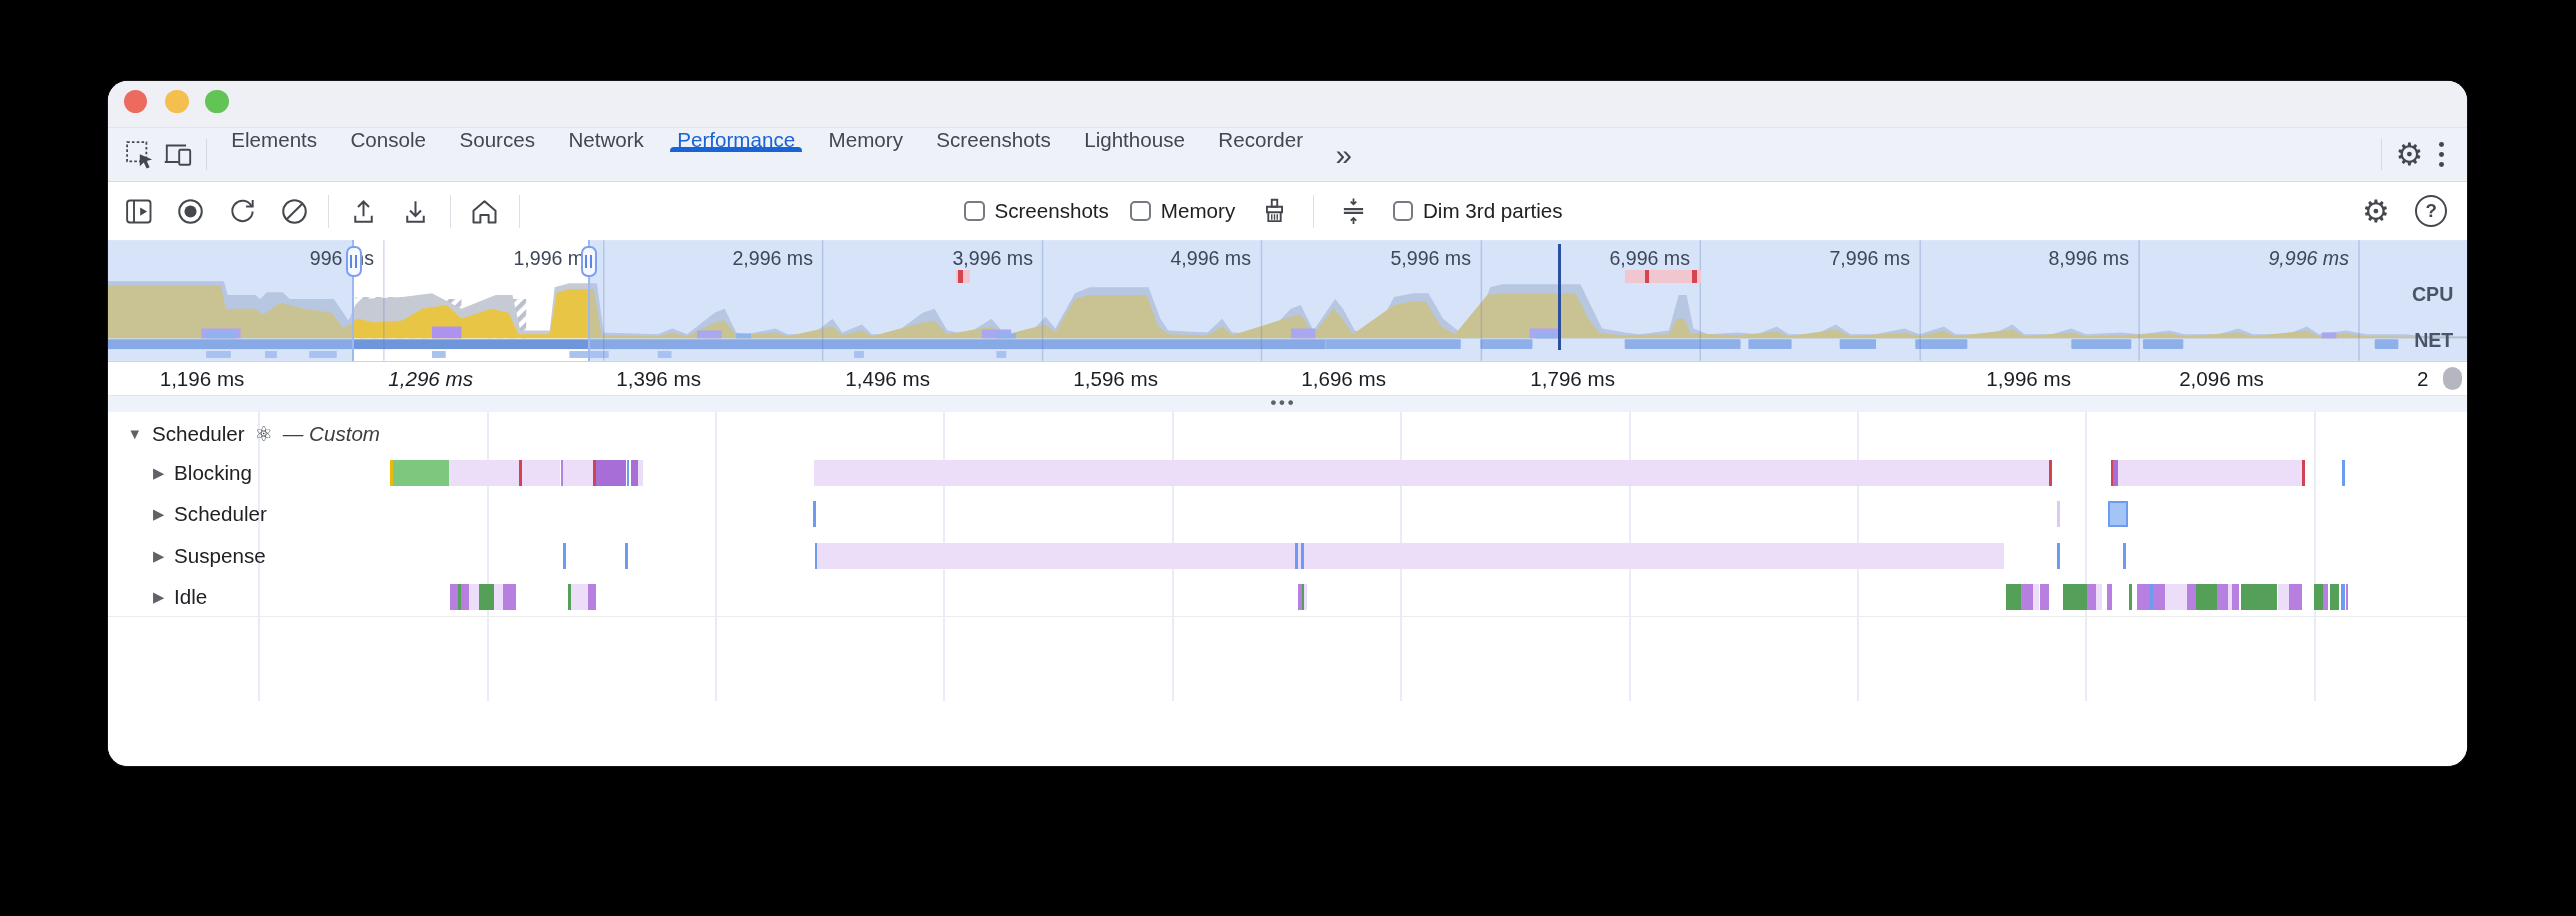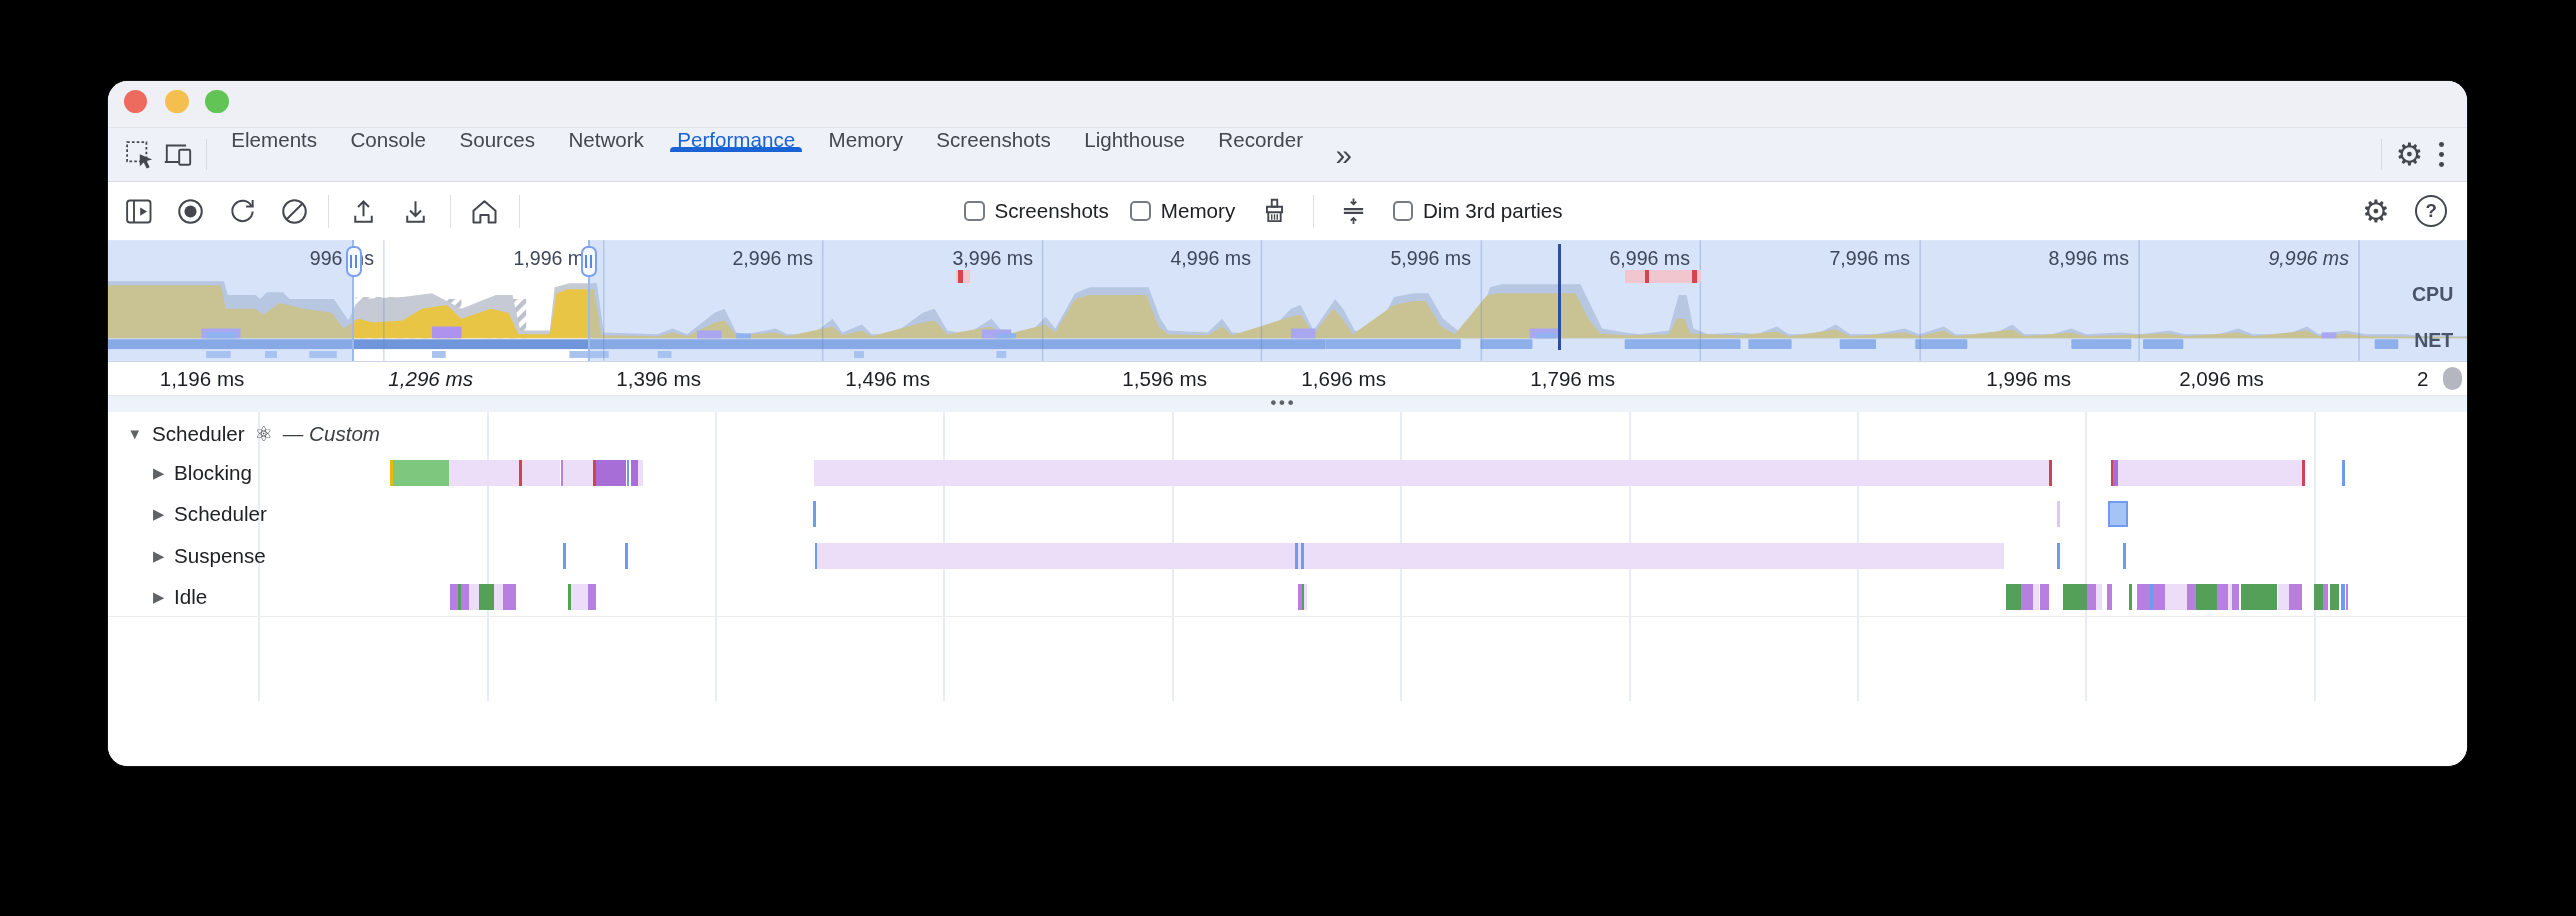--- a/index.html
+++ b/index.html
@@ -302,21 +302,21 @@
       <div class="ov-track-label" style="top:43px;">CPU</div>
       <div class="ov-track-label" style="top:89px;">NET</div>
     </div>
 
     <div class="ruler">
       <div id="ruler-labels">
           <div class="ruler-label" style="left: -20.6px;">1,196 ms</div>
           <div class="ruler-label" style="left: 208px; font-style: italic;">1,296 ms</div>
           <div class="ruler-label" style="left: 436px;">1,396 ms</div>
           <div class="ruler-label" style="left: 665px;">1,496 ms</div>
-          <div class="ruler-label" style="left: 942px;">1,596 ms</div>
+          <div class="ruler-label" style="left: 893px;">1,596 ms</div>
           <div class="ruler-label" style="left: 1121px;">1,696 ms</div>
           <div class="ruler-label" style="left: 1350px;">1,796 ms</div>
           <div class="ruler-label" style="left: 1579px; margin-top: 40px;">1,896 ms</div>
           <div class="ruler-label" style="left: 1806px;">1,996 ms</div>
           <div class="ruler-label" style="left: 2035px; text-align: center;">2,096 ms</div>
         </div>
       <div class="ruler-label" style="left:2309px;width:29.5px;text-align:left;overflow:hidden;">2</div>
       <div class="scroll-dot"></div>
     </div>
     <div class="strip">

